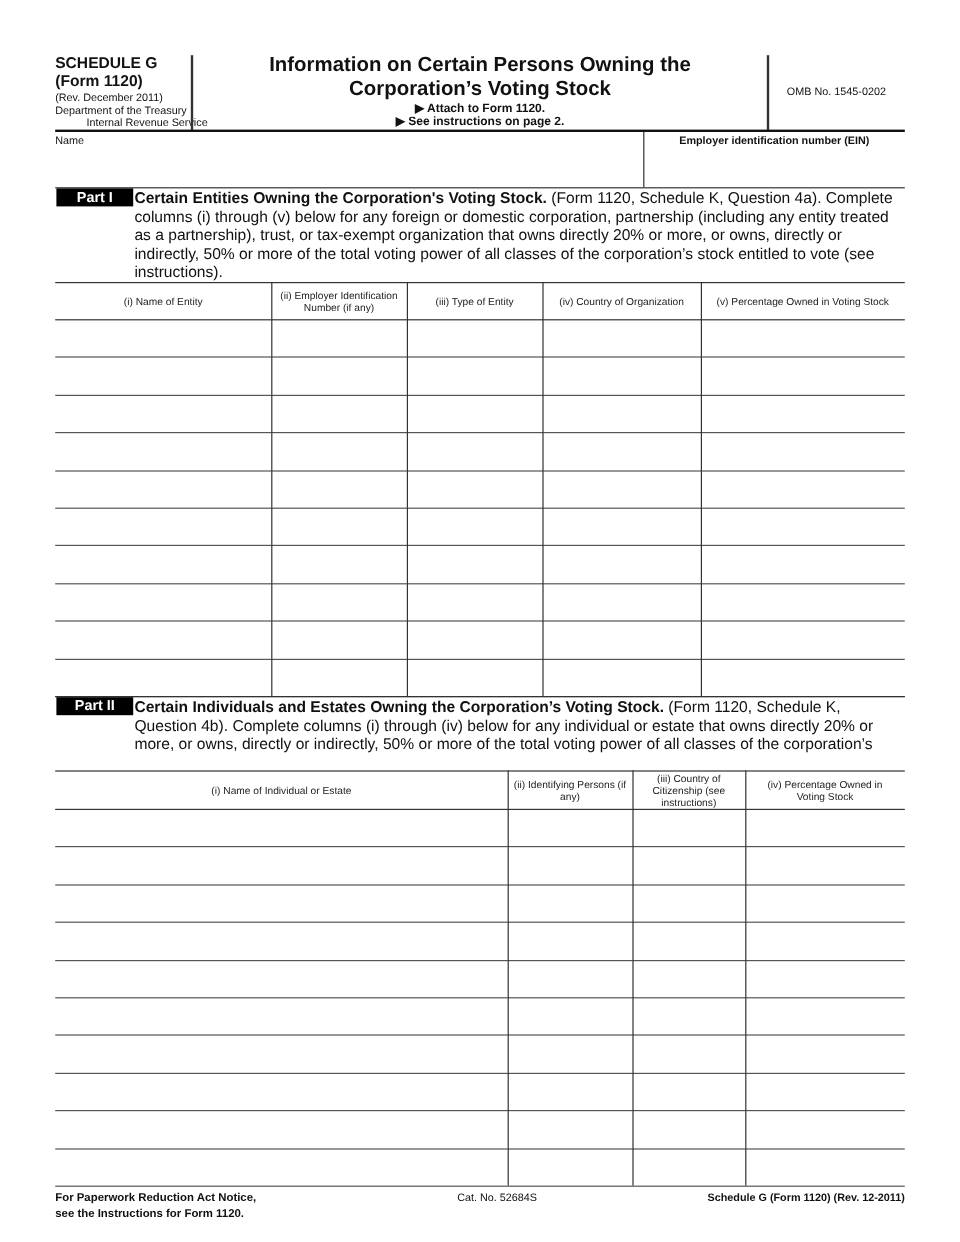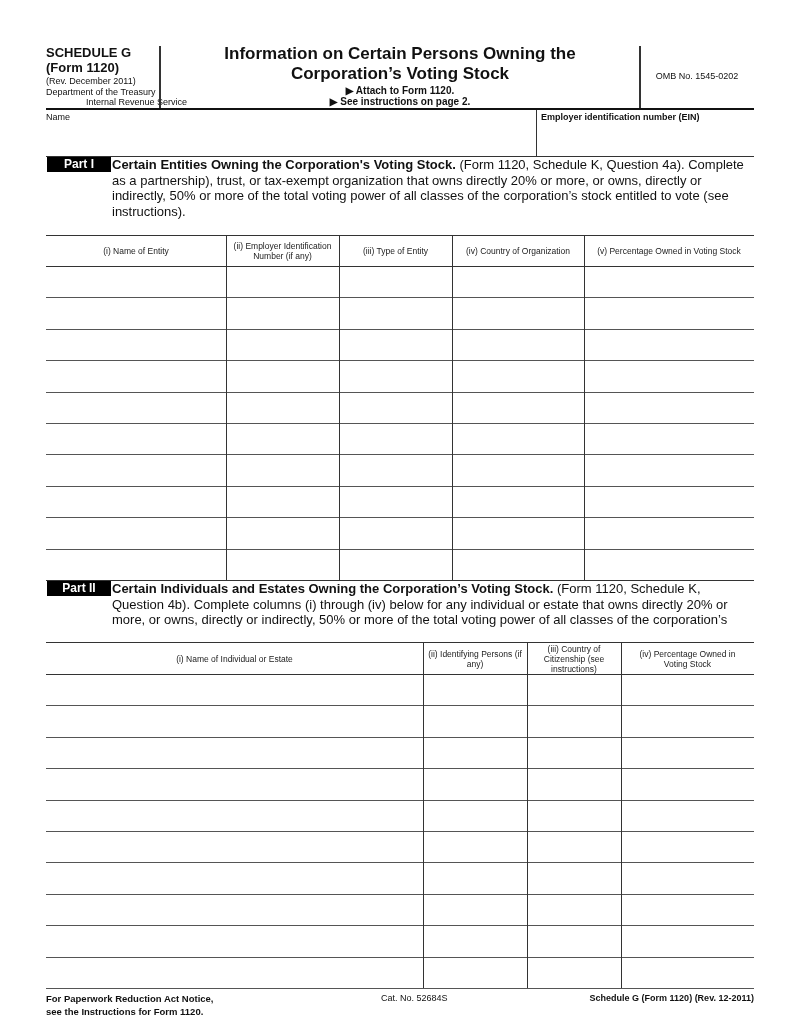--- a/index.html
+++ b/index.html
@@ -7,28 +7,28 @@
          font-family: "Liberation Sans", sans-serif; color: #111; }
   .abs { position: absolute; }
   .hline { position: absolute; height: 0; border-top: 1px solid #333; }
   .vline { position: absolute; width: 0; border-left: 1px solid #333; }
 
   
   #sched-title { left: 46px; top: 45px; font-weight: bold; font-size: 13px; line-height: 15px; text-align: center; }
   #form-num { left: 46px; top: 60px; font-weight: bold; font-size: 13px; line-height: 15px; }
   #rev { left: 46px; top: 76px; font-size: 9px; line-height: 11px; }
   #dept1 { left: 46px; top: 87px; font-size: 9px; line-height: 11px; }
-  #dept2 { left: 46px; top: 97px; font-size: 9px; line-height: 11px; padding-left: 40px; }
+  #dept2 { left: 32px; top: 97px; font-size: 9px; line-height: 11px; padding-left: 40px; }
   #main-title { left: 160px; top: 44px; width: 480px; text-align: center; font-weight: bold;
                 font-size: 17px; line-height: 20px; }
   #attach { left: 160px; top: 85px; width: 480px; text-align: center; font-weight: bold; font-size: 10px; line-height: 12px; }
   #seeinst { left: 160px; top: 96px; width: 480px; text-align: center; font-weight: bold; font-size: 10px; line-height: 12px; }
   #omb { left: 640px; top: 71px; width: 114px; text-align: center; font-size: 9px; }
   #name-label { left: 46px; top: 112px; font-size: 9px; }
-  #ein-label { left: 541px; top: 112px; font-size: 9px; font-weight: bold; }
+  #ein-label { left: 566px; top: 112px; font-size: 9px; font-weight: bold; }
   .field { position: absolute; background: transparent; border: none; outline: none;
            font-family: "Liberation Sans", sans-serif; font-size: 11px; }
 
   
   .part-badge { position: absolute; left: 47px; background: #000; color: #fff; font-weight: bold;
                 font-size: 12px; line-height: 15px; width: 64px; text-align: center; }
   .part-text { position: absolute; left: 112px; width: 645px; font-size: 13px; line-height: 15.5px; }
   .part-text b { font-weight: bold; }
 
   
@@ -68,20 +68,21 @@
 <div class="abs" id="name-label">Name</div>
 <input class="field" style="left: 46px; top: 124px; width: 486px; height: 28px;" value="">
 <div class="vline" style="left:536px; top:110px; height:46px;"></div>
 <div class="abs" id="ein-label">Employer identification number (EIN)</div>
 <input class="field" style="left: 541px; top: 124px; width: 210px; height: 28px;" value="">
 <div class="hline" style="left:46px; top:156px; width:708px; border-top-width:1.5px;"></div>
 
 <div class="part-badge" style="top:157px;">Part I</div>
 <div class="part-text" style="top:157px;">
   <div><b>Certain Entities Owning the Corporation's Voting Stock.</b><span> (Form 1120, Schedule K, Question 4a). Complete</span></div>
+  <div>columns (i) through (v) below for any foreign or domestic corporation, partnership (including any entity treated</div>
   <div>as a partnership), trust, or tax-exempt organization that owns directly 20% or more, or owns, directly or</div>
   <div>indirectly, 50% or more of the total voting power of all classes of the corporation’s stock entitled to vote (see</div>
   <div>instructions).</div>
 </div>
 
 <div id="part1-table">
   <div class="th" style="left:46px; top:236px; width:180px; height:30px;">(i) Name of Entity</div>
   <div class="th" style="left:226px; top:236px; width:113px; height:30px;">(ii) Employer Identification Number (if any)</div>
   <div class="th" style="left:339px; top:236px; width:113px; height:30px;">(iii) Type of Entity</div>
   <div class="th" style="left:452px; top:236px; width:132px; height:30px;">(iv) Country of Organization</div>

